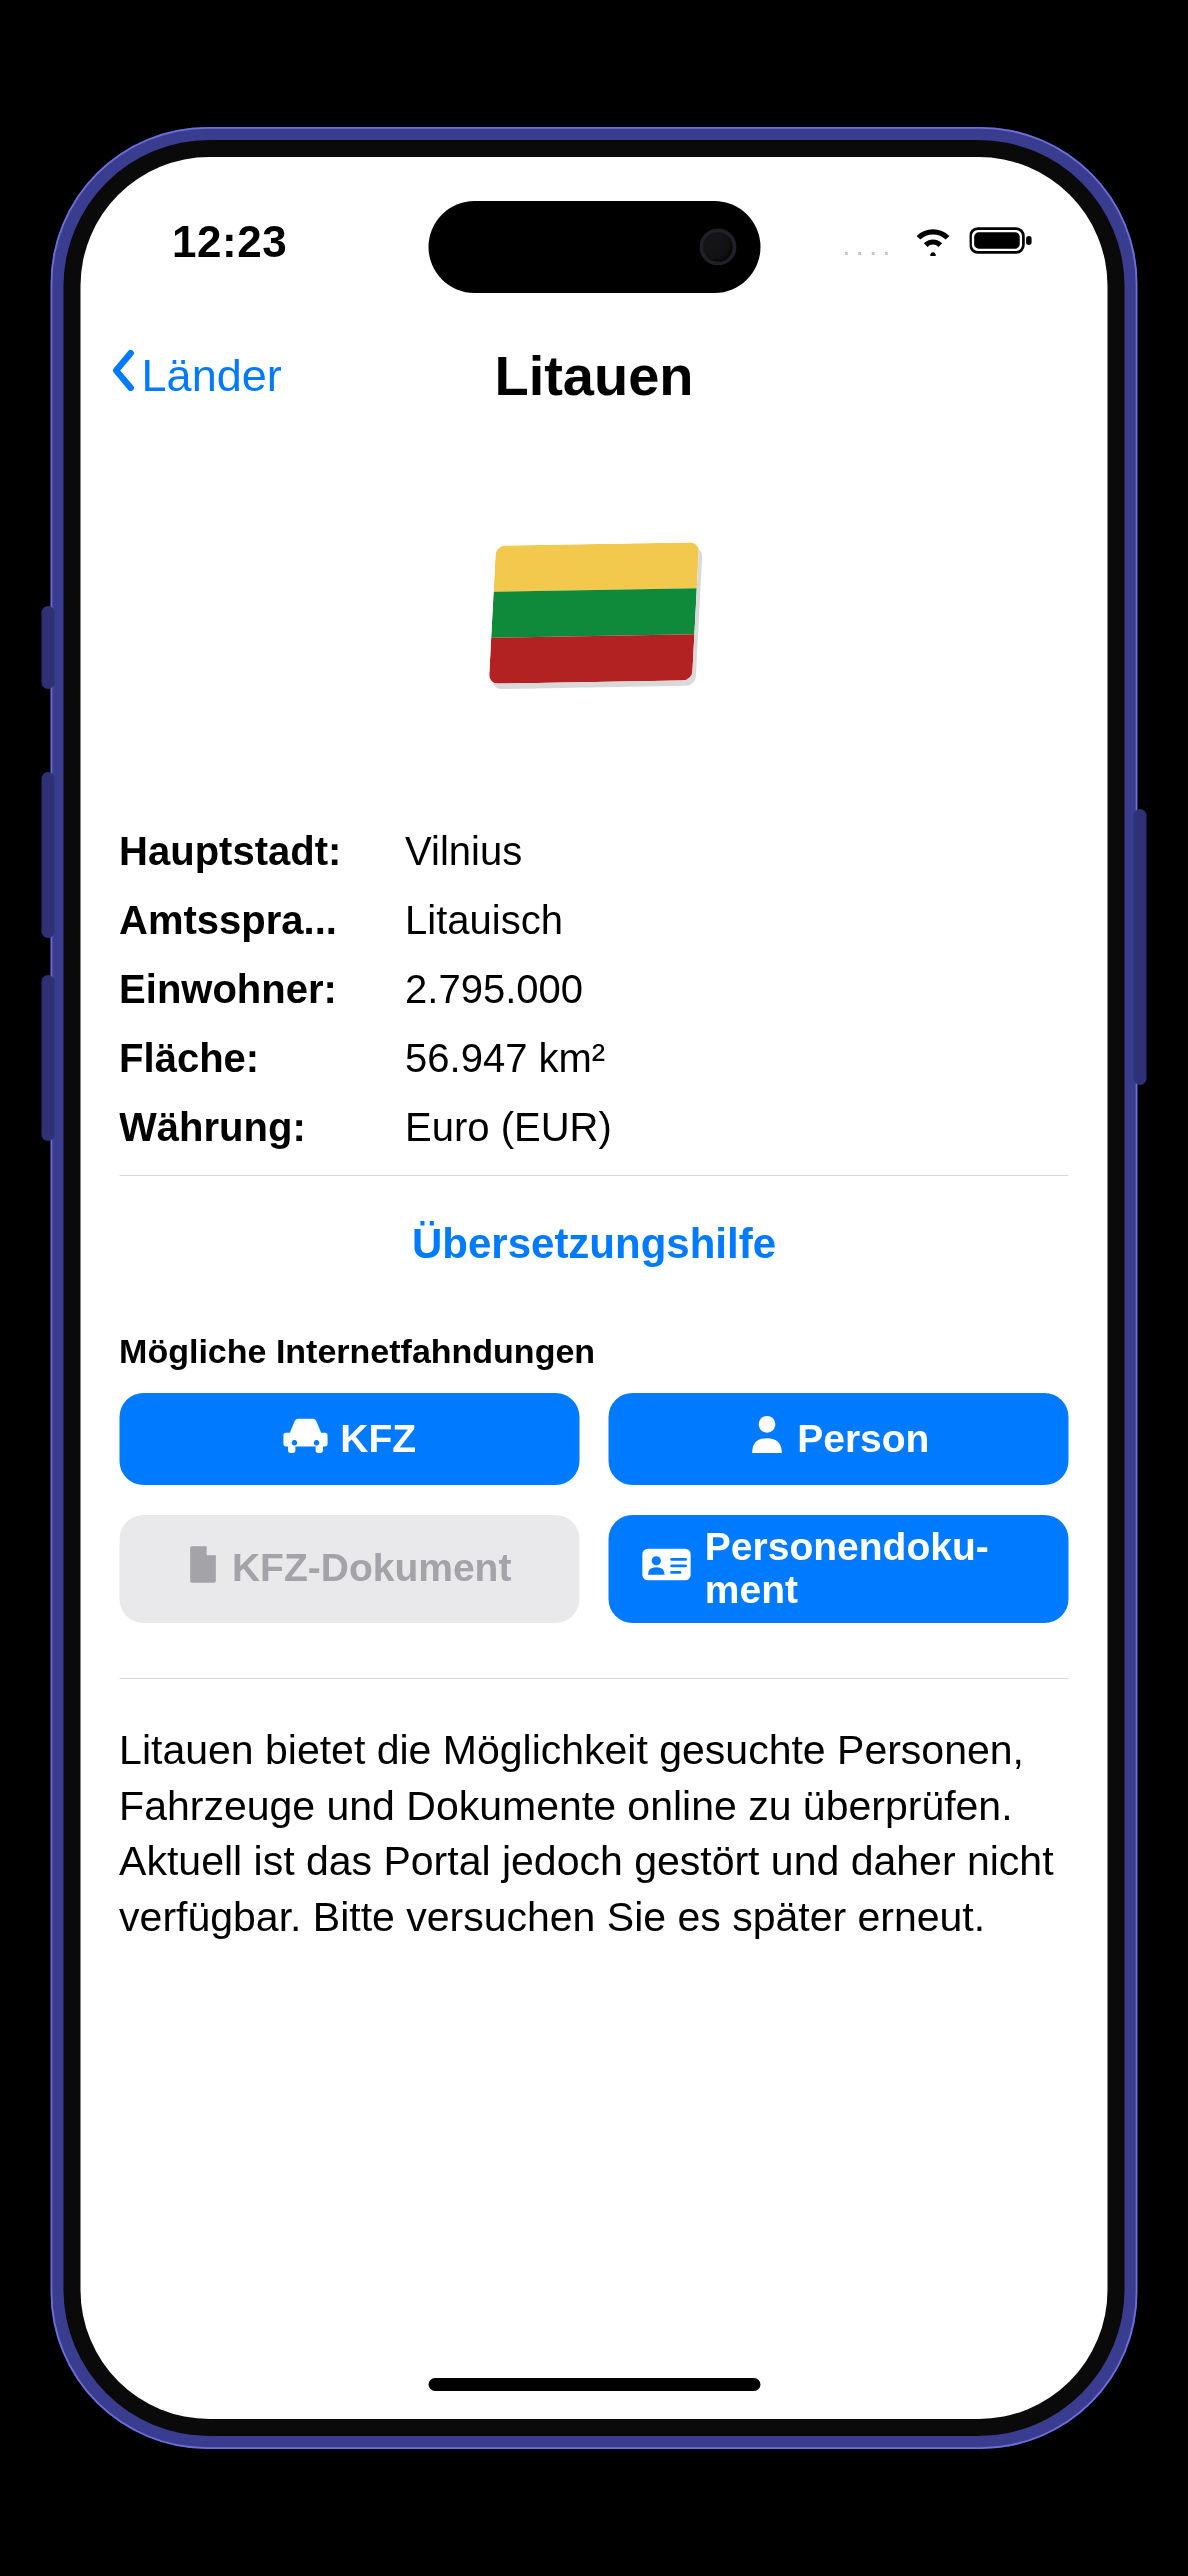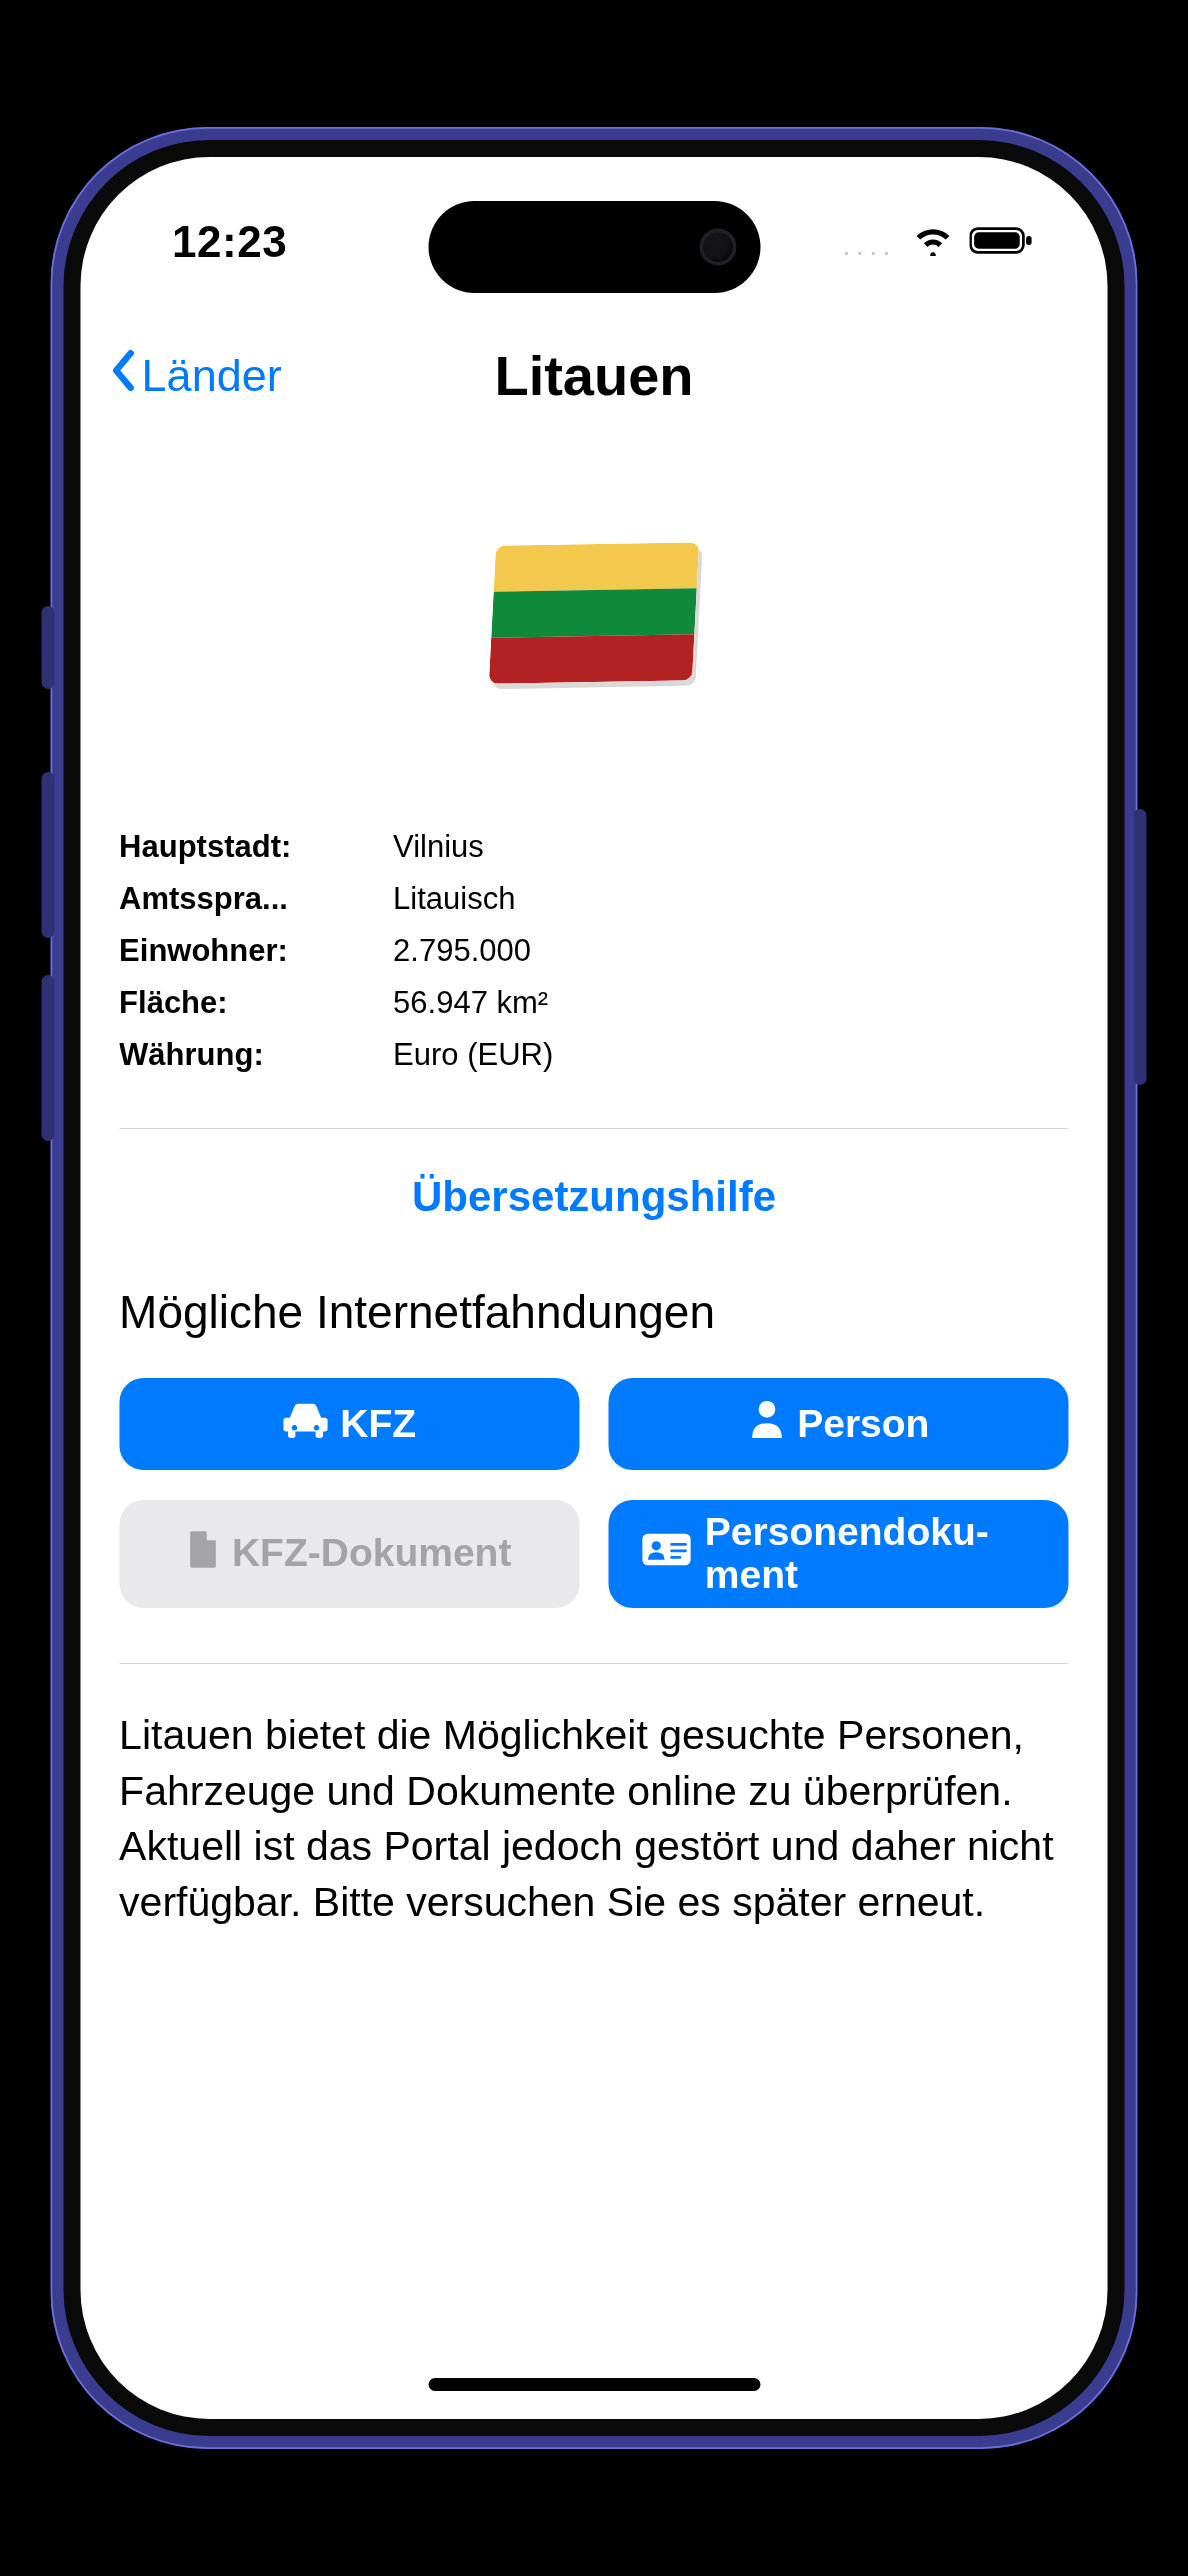--- a/index.html
+++ b/index.html
@@ -152,23 +152,22 @@
     box-shadow: 3.7px 5.5px 0 rgba(0,0,0,0.15);
   }
   .flag .stripe { height: 33.333%; }
 
   
   .info-table {
     display: grid;
     grid-template-columns: 258px 1fr;
     row-gap: 24px;
     column-gap: 28px;
-    font-size: 31px;
-    margin-bottom: 55px;
-    gap: 16px;
+    font-size: 40px;
+    margin-bottom: 25px;
   }
   .info-label {
     font-weight: 700;
     white-space: nowrap;
     overflow: hidden;
     text-overflow: ellipsis;
   }
   .info-value { font-weight: 400; }
 
   .divider {
@@ -179,23 +178,23 @@
   .translate-link {
     display: block;
     text-align: center;
     color: var(--blue);
     font-size: 42px;
     font-weight: 600;
     margin-bottom: 64px;
   }
 
   .section-title {
-    font-size: 46px;
-    font-weight: 400;
-    margin-bottom: 39px;
+    font-size: 34px;
+    font-weight: 700;
+    margin-bottom: 22px;
   }
 
   .search-grid {
     display: grid;
     grid-template-columns: 1fr 1fr;
     gap: 29.5px;
     margin-bottom: 55px;
   }
   .pill {
     display: flex;

